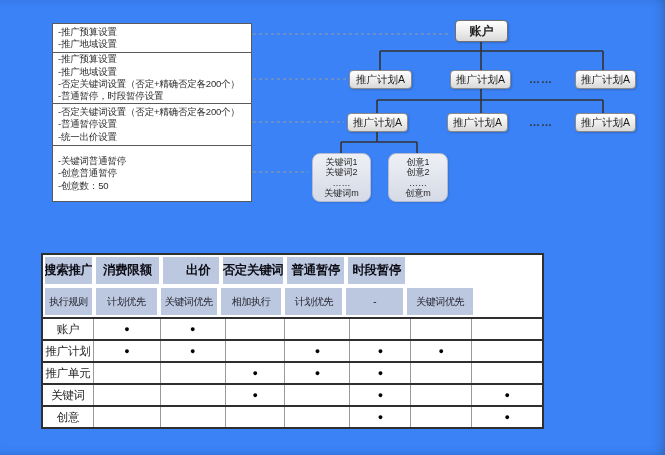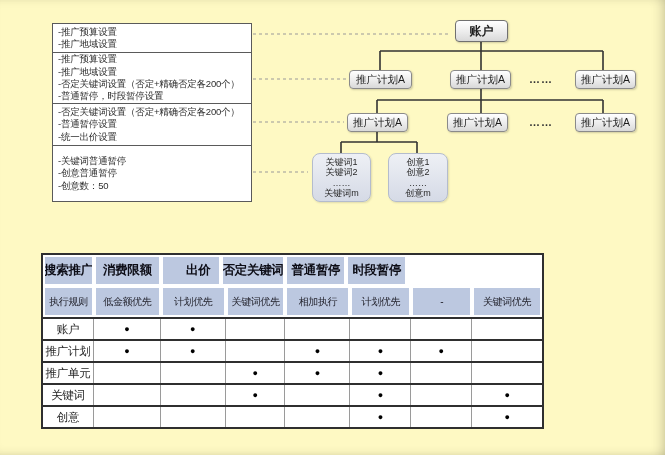--- a/index.html
+++ b/index.html
@@ -1,18 +1,18 @@
 <!DOCTYPE html>
 <html><head>
 <meta charset="utf-8">
 <style>
   html,body{margin:0;padding:0;background:#ffffff;}
   body{font-family:"Liberation Sans","DejaVu Sans",sans-serif;}
   .canvas{
-    position:relative;width:665px;height:455px;background:#fef9c3;overflow:hidden;
+    position:relative;width:665px;height:455px;background:#3b82f6;overflow:hidden;
     box-shadow:inset -10px 0 14px -10px rgba(0,0,0,.28), inset 0 -8px 12px -10px rgba(0,0,0,.18), inset 0 10px 12px -12px rgba(0,0,0,.10);
   }
   
   .diagram{position:absolute;left:0;top:0;width:665px;height:250px;}
   .settings-box{
     position:absolute;left:52px;top:23px;width:200px;height:179px;
     border:1.5px solid #5a5a5a;background:#fff;box-sizing:border-box;
     display:flex;flex-direction:column;
   }
   .sec{flex:0 0 auto;border-bottom:1.5px solid #5a5a5a;padding:2px 4px 2px 5px;
@@ -139,21 +139,20 @@
       <div class="trow hdr">
         <div class="cell" style="flex: 0 0 calc(10.2% - 4px);">搜索推广</div>
         <div class="cell" style="flex: 0 0 calc(13.4% - 4px);">消费限额</div>
         <div class="cell" style="flex: 0 0 calc(12% - 4px); padding-left: 15px;">出价</div>
         <div class="cell" style="flex: 0 0 calc(13% - 4px);">否定关键词</div>
         <div class="cell" style="flex: 0 0 calc(12.2% - 4px);">普通暂停</div>
         <div class="cell" style="flex: 0 0 calc(12.2% - 4px);">时段暂停</div>
       </div>
       <div class="trow rule">
         <div class="cell" style="flex: 0 0 calc(10.2% - 4px);">执行规则</div>
-        <div class="cell" style="flex: 0 0 calc(13.4% - 4px);">低金额优先</div>
         <div class="cell" style="flex: 0 0 calc(13% - 4px);">计划优先</div>
         <div class="cell" style="flex: 0 0 calc(12% - 4px);">关键词优先</div>
         <div class="cell" style="flex: 0 0 calc(13% - 4px);">相加执行</div>
         <div class="cell" style="flex: 0 0 calc(12.2% - 4px);">计划优先</div>
         <div class="cell" style="flex: 0 0 calc(12.2% - 4px);">-</div>
         <div class="cell" style="flex: 0 0 calc(14% - 4px);">关键词优先</div>
       </div>
       <div class="trow data">
         <div class="cell" style="flex: 0 0 10.2%;">账户</div>
         <div class="cell" style="flex: 0 0 13.4%;">

